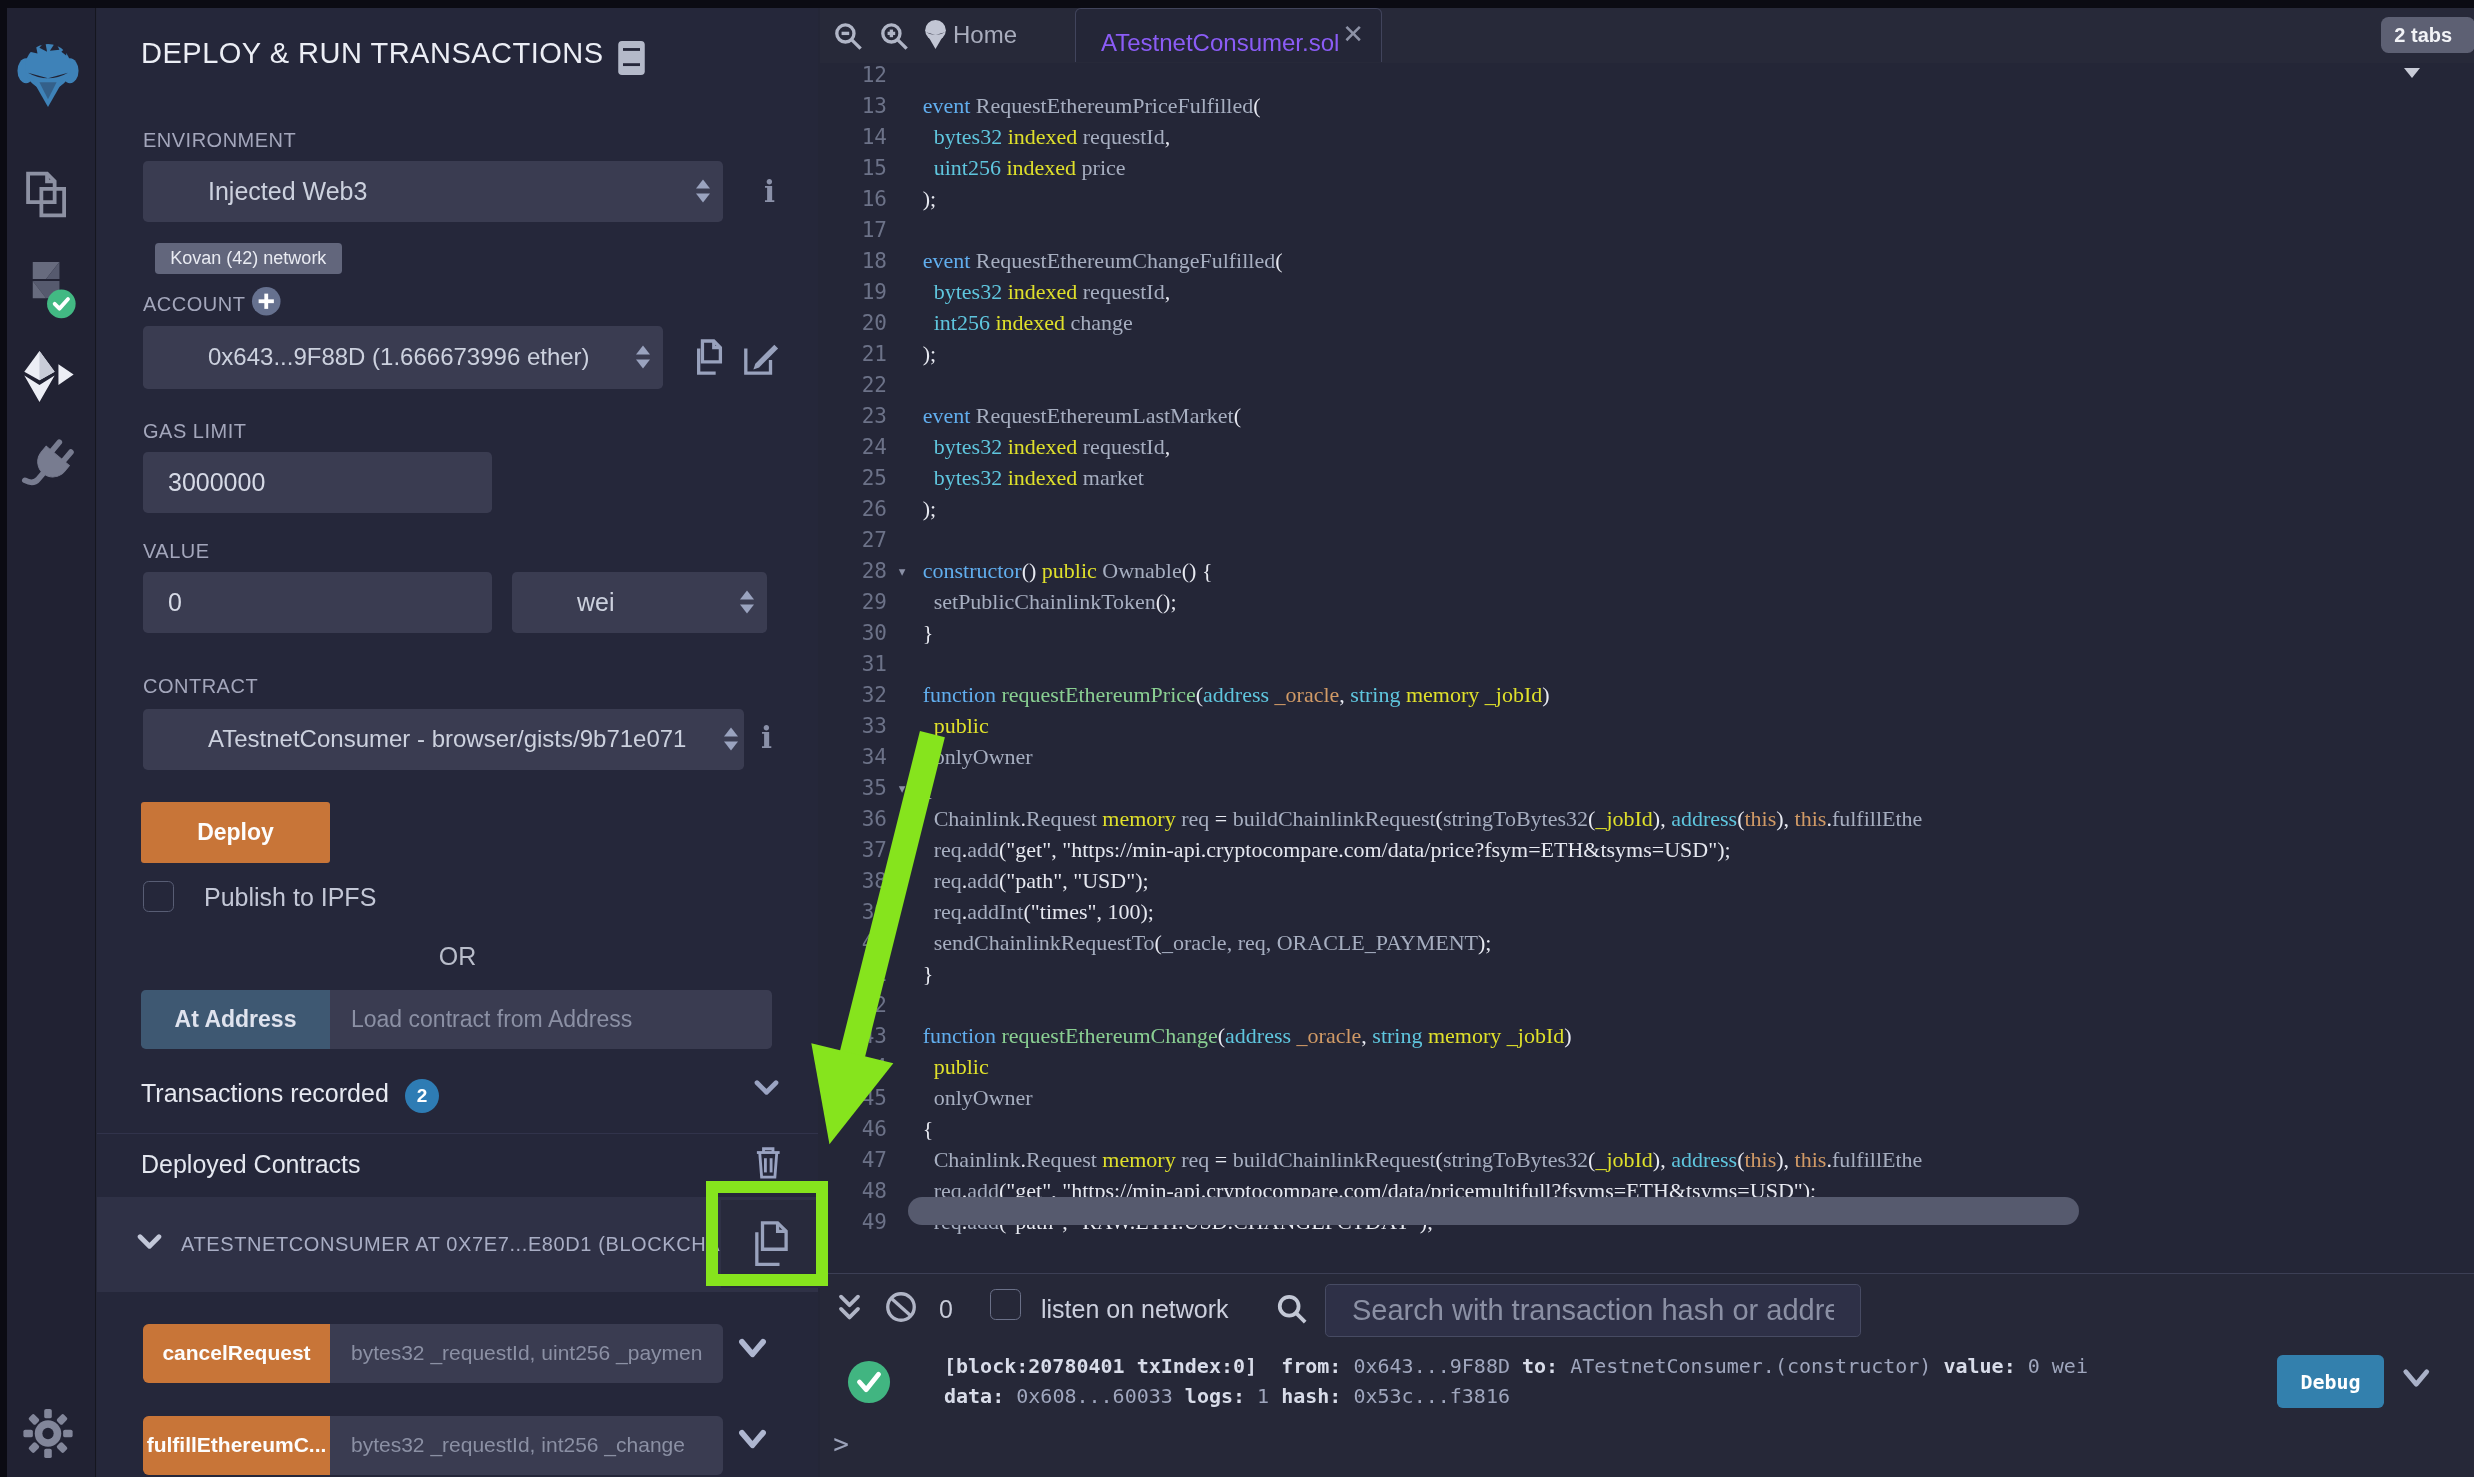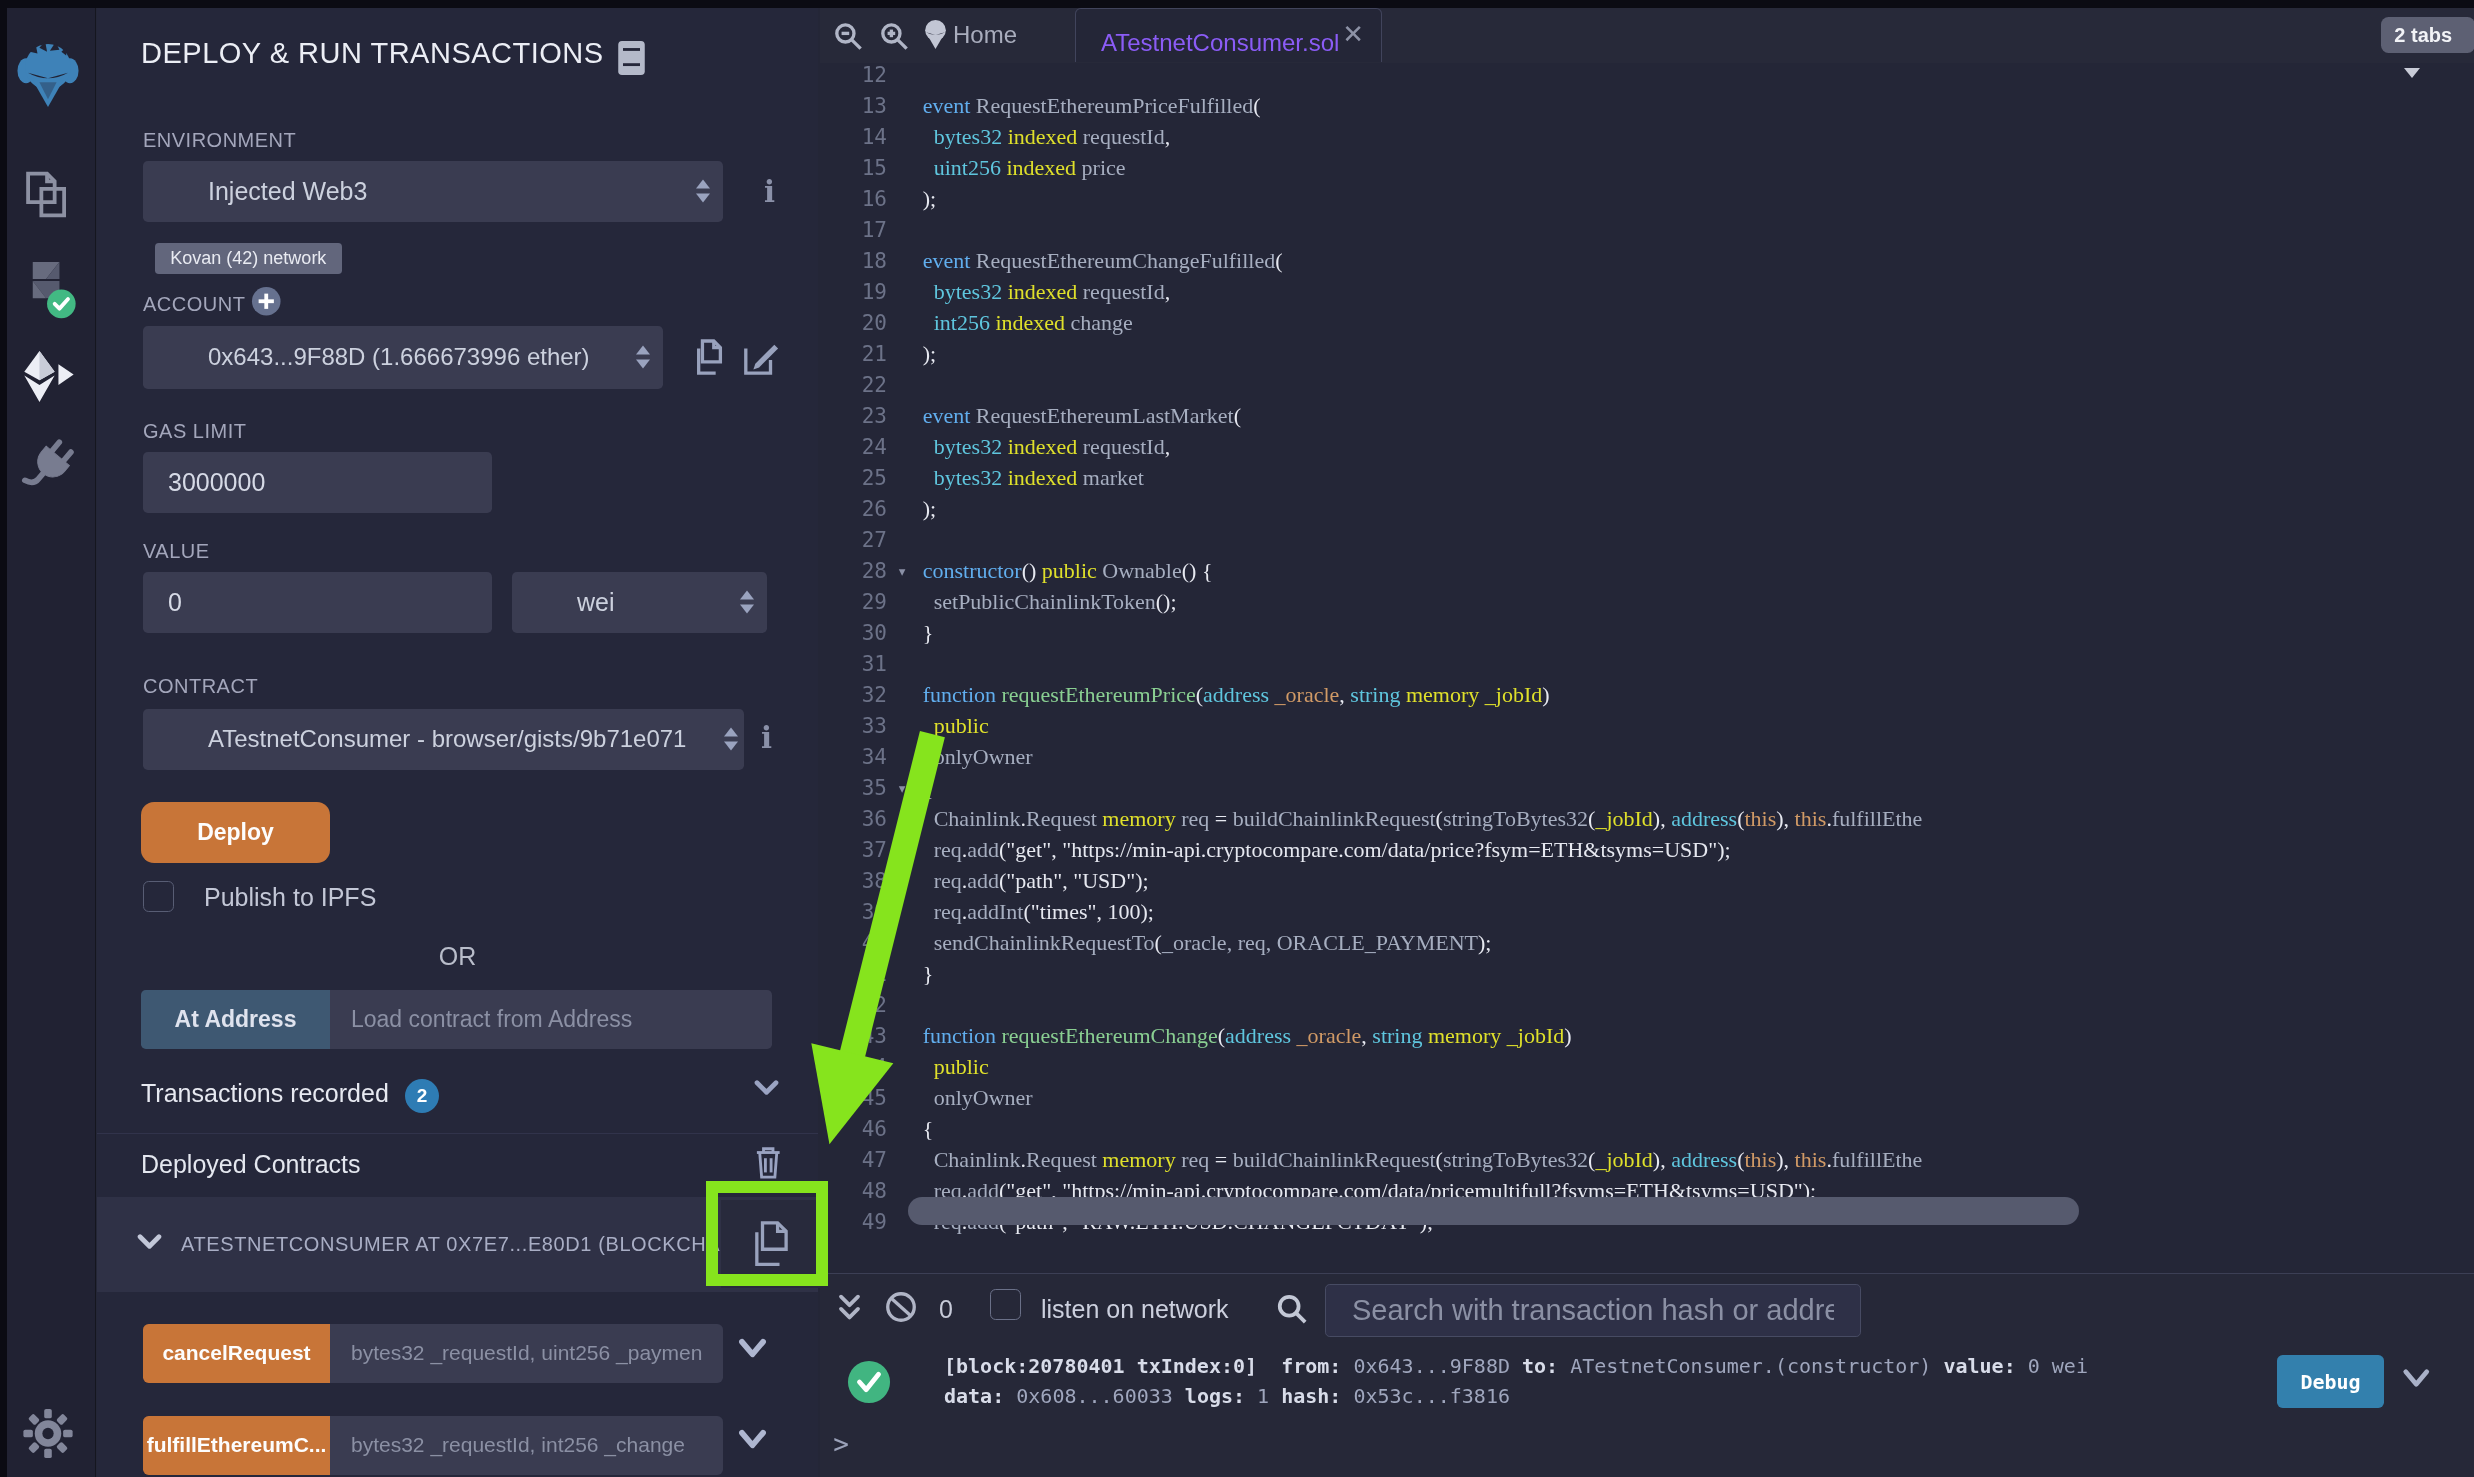--- a/index.html
+++ b/index.html
@@ -23,21 +23,21 @@
   .select .seltext{position:absolute;left:25px;top:50%;transform:translateY(-50%);font-size:25px;white-space:nowrap;margin-left:40px;}
   .spin{position:absolute;right:13.3px;top:50%;transform:translateY(-50%);display:flex;flex-direction:column;gap:4.8px;align-items:center;}
   .spin i{display:block;width:0;height:0;border-left:7.6px solid transparent;border-right:7.6px solid transparent;}
   .spin i.up{border-bottom:9.5px solid #9aa3bf;}
   .spin i.dn{border-top:9.5px solid #9aa3bf;}
   .infoi{position:absolute;color:#8a90a8;font-size:29px;font-weight:bold;font-family:"DejaVu Serif",serif;}
   input{font-family:"Liberation Sans",sans-serif;box-sizing:border-box;background:#3a3c51;border:none;border-radius:4.8px;color:#d6dae6;outline:none;}
   input::placeholder{color:#8b90a4;opacity:1;}
   #badge-network{left:58px;top:235px;height:31px;padding:0 15.3px;background:#62667c;border-radius:3.8px;
      color:#e9ebf2;font-size:18px;line-height:31px;}
-  #btn-deploy{left:44px;top:794px;width:189px;height:61px;background:#c87538;border-radius:13px;color:#fdfdfd;
+  #btn-deploy{left:44px;top:794px;width:189px;height:61px;background:#c87538;border-radius:3px;color:#fdfdfd;
      font-size:23px;font-weight:600;display:flex;align-items:center;justify-content:center;cursor:pointer;}
   .checkbox{position:absolute;width:31px;height:31px;border:1.9px solid #585d74;border-radius:5.7px;box-sizing:border-box;cursor:pointer;}
   #or-label{left:0;top:934px;width:721px;text-align:center;font-size:25px;color:#b9bdca;}
   #ataddr-btn{left:44px;top:982px;width:189px;height:59px;background:#3e5872;border-radius:4.8px 0 0 4.8px;color:#dfe3ee;
      font-size:23px;font-weight:600;display:flex;align-items:center;justify-content:center;cursor:pointer;}
   #ataddr-input{left:233px;top:982px;width:442px;height:59px;border-radius:0 4.8px 4.8px 0;font-size:23px;padding:0 21px;}
   #tx-recorded{left:44px;top:1071px;font-size:25px;color:#e7e9f1;}
   #tx-badge{left:308px;top:1071px;width:34px;height:34px;border-radius:50%;background:#2e7cb4;color:#fff;
      font-size:19px;font-weight:bold;display:flex;align-items:center;justify-content:center;}
   .chev{position:absolute;color:#9aa3c2;}

